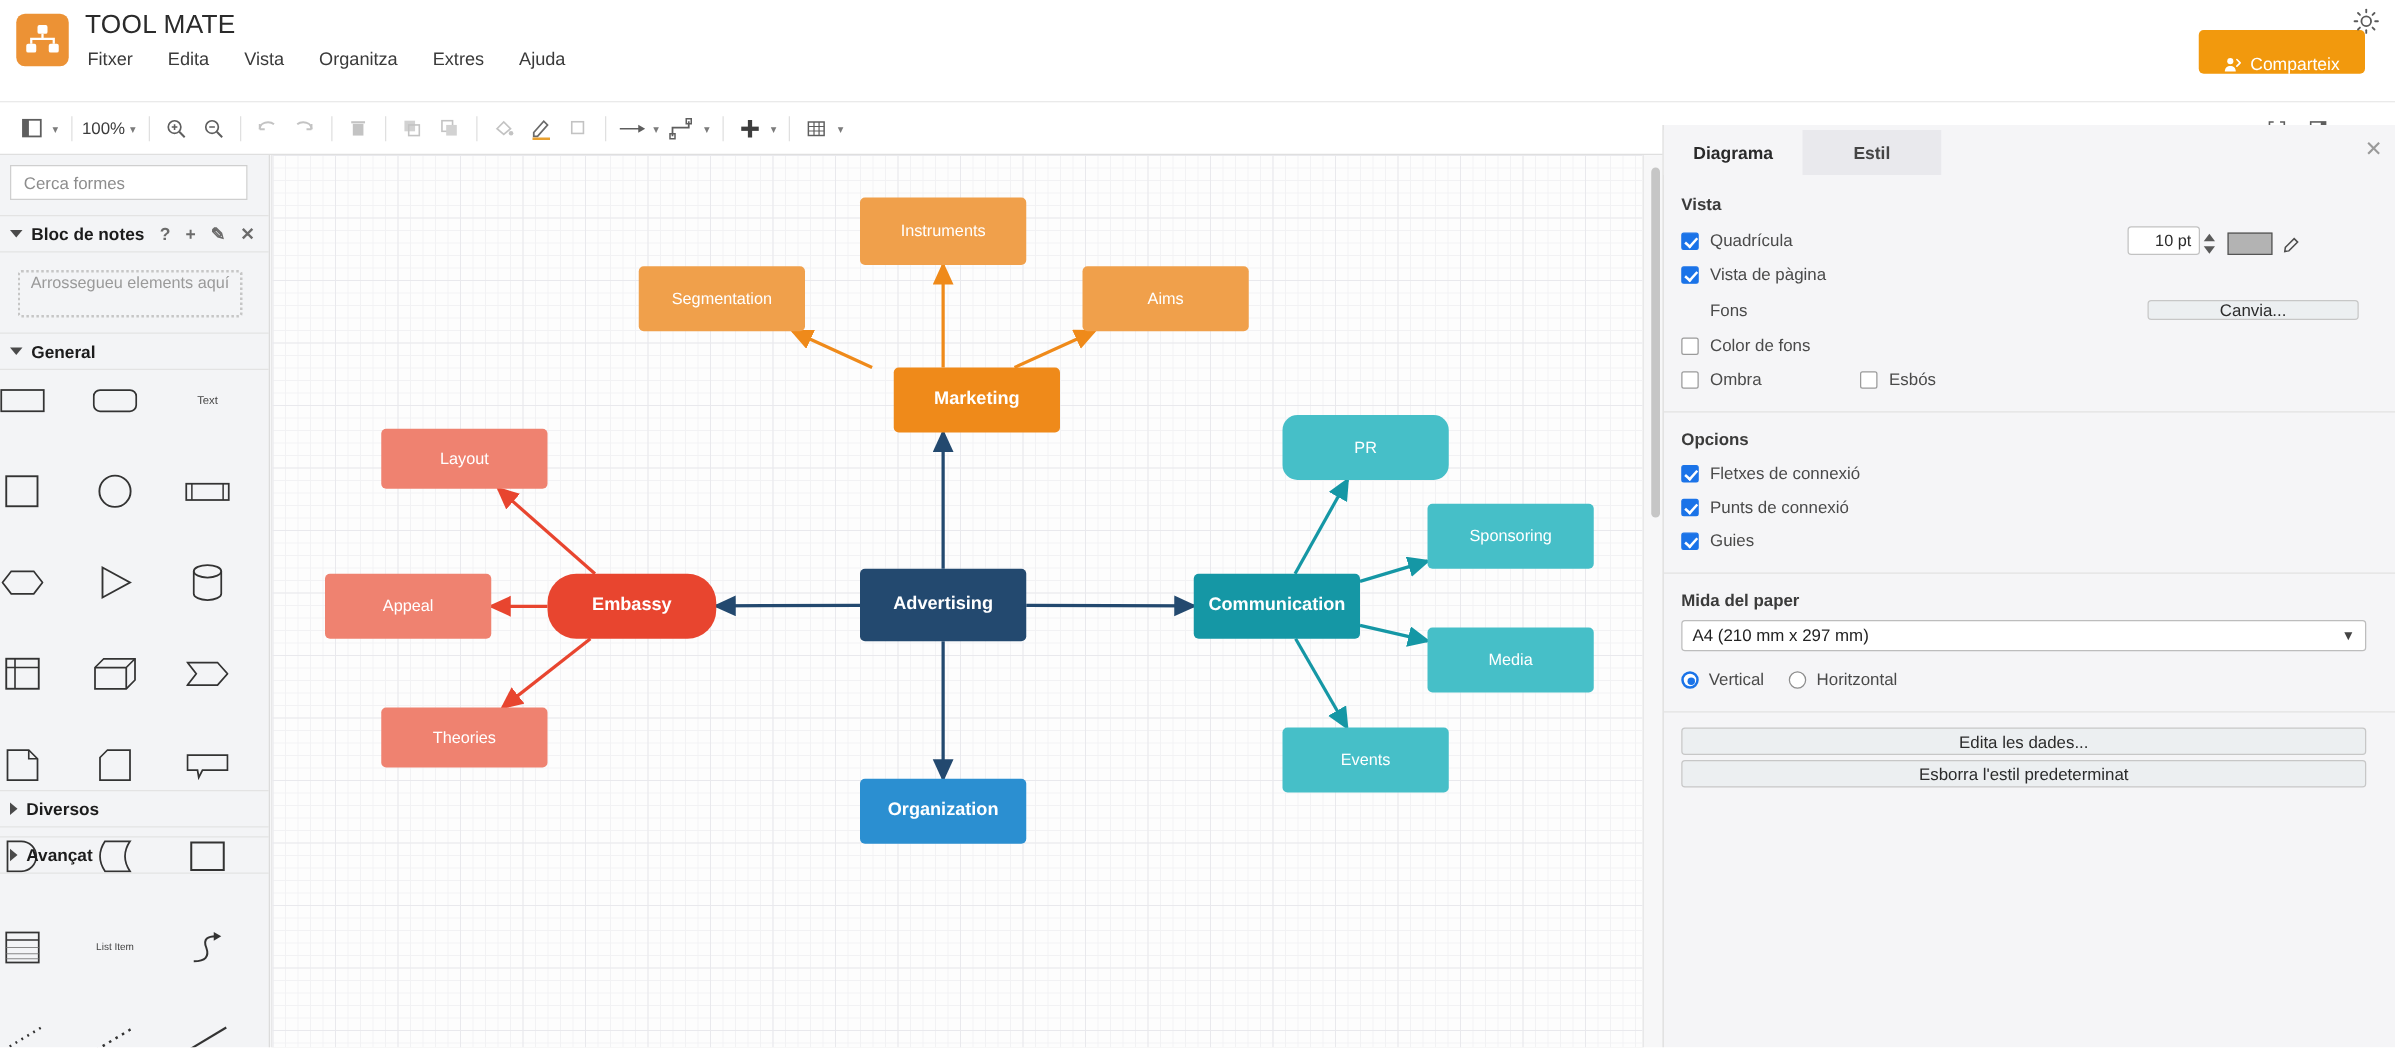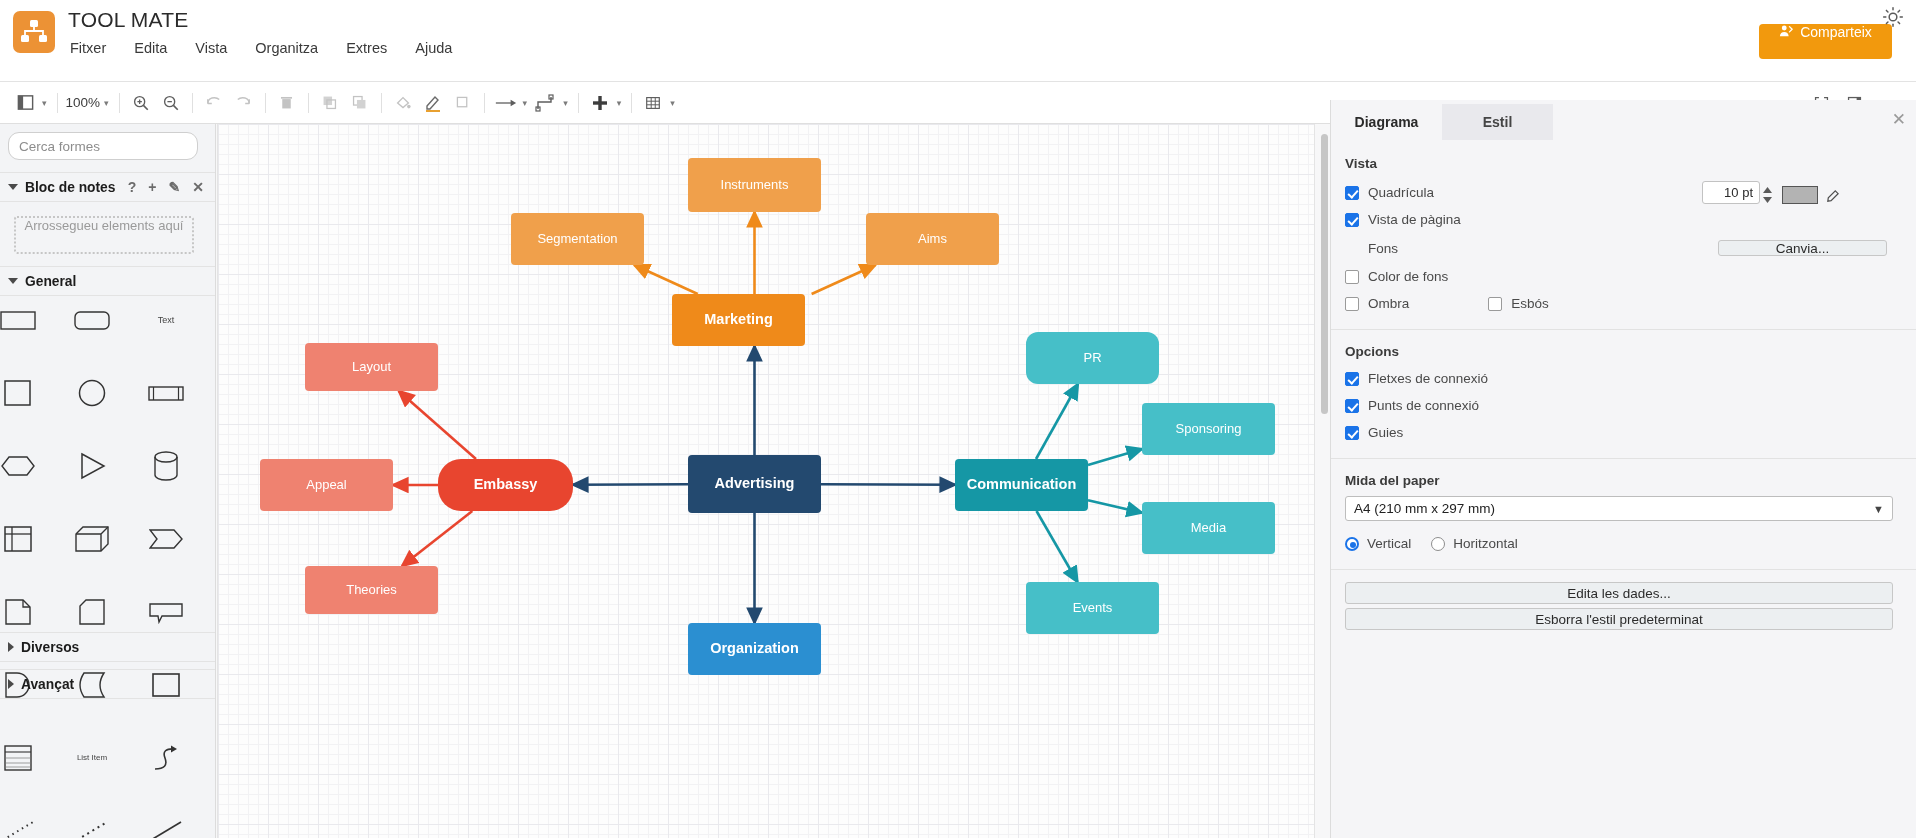--- a/index.html
+++ b/index.html
@@ -32,21 +32,21 @@
   .menubar { position: absolute; left: 66px; top: 38px; display: flex; gap: 20px; }
   .menubar .mi {
     font-size: 14.5px; color: #3a3a3a; padding: 2px 4px; cursor: default;
   }
   .share-btn {
     position: absolute; right: 24px; top: 24px;
     height: 35px; min-width: 133px;
     background: #f2990d; color: #fff;
     border-radius: 4px; border: none;
     font-size: 14px; font-family: "Liberation Sans", sans-serif;
-    display: flex; align-items: flex-start; justify-content: center; gap: 7px;
+    display: flex; align-items: flex-end; justify-content: center; gap: 7px;
     cursor: pointer;
     padding: 0 14px;
   }
   .sun-icon {
     position: absolute; right: 12px; top: 6px;
     width: 22px; height: 22px; color: #5a5a5a; cursor: pointer;
   }
 
   
   .toolbar {
@@ -66,21 +66,21 @@
   }
   .tb-right { position: absolute; right: 14px; top: 0; height: 42px; display: flex; align-items: center; gap: 3px; }
 
   
   .sidebar {
     position: absolute; left: 0; top: 124px; width: 216px; height: 714px;
     background: #f3f4f6; border-right: 1px solid #dcdcdc; overflow: hidden;
   }
   .search-wrap {
     position: absolute; left: 8px; top: 8px; width: 190px; height: 28px;
-    background: #fff; border: 1px solid #cfcfcf; border-radius: 11px;
+    background: #fff; border: 1px solid #cfcfcf; border-radius: 0;
     display: flex; align-items: center; padding: 0 8px;
   }
   .search-wrap input {
     border: none; outline: none; flex: 1; font-size: 13.5px; color: #3a3a3a;
     font-family: "Liberation Sans", sans-serif; background: transparent;
   }
   .search-wrap input::placeholder { color: #8d8d8d; }
   .search-icon { color: #555; width: 15px; height: 15px; }
 
   .section-head {
@@ -718,21 +718,21 @@
       <div id="node-layer">
           <div class="node" style="left: 470px; top: 34px; width: 133px; height: 54px; background: rgb(240, 160, 75);">
             <span>Instruments</span>
           </div>
           <div class="node" style="left: 293px; top: 89px; width: 133px; height: 52px; background: rgb(240, 160, 75);">
             <span>Segmentation</span>
           </div>
           <div class="node" style="left: 648px; top: 89px; width: 133px; height: 52px; background: rgb(240, 160, 75);">
             <span>Aims</span>
           </div>
-          <div class="node bold" style="left: 454px; top: 170px; width: 133px; height: 52px; background: rgb(239, 138, 26);">
+          <div class="node bold" style="left: 497px; top: 170px; width: 133px; height: 52px; background: rgb(239, 138, 26);">
             <span>Marketing</span>
           </div>
           <div class="node" style="left: 87px; top: 219px; width: 133px; height: 48px; background: rgb(239, 130, 112);">
             <span>Layout</span>
           </div>
           <div class="node" style="left: 42px; top: 335px; width: 133px; height: 52px; background: rgb(239, 130, 112);">
             <span>Appeal</span>
           </div>
           <div class="node bold" style="left: 220px; top: 335px; width: 135px; height: 52px; background: rgb(232, 69, 47); border-radius: 23px;">
             <span>Embassy</span>

